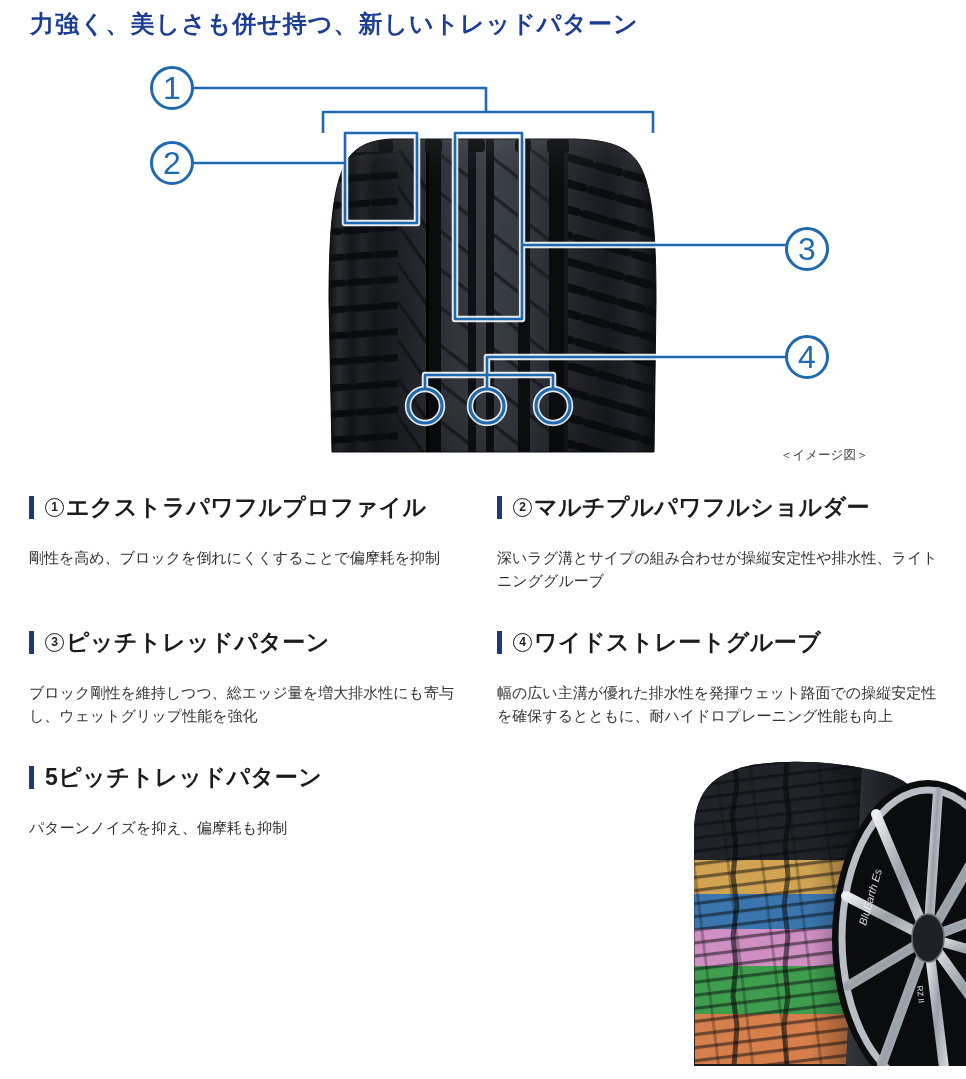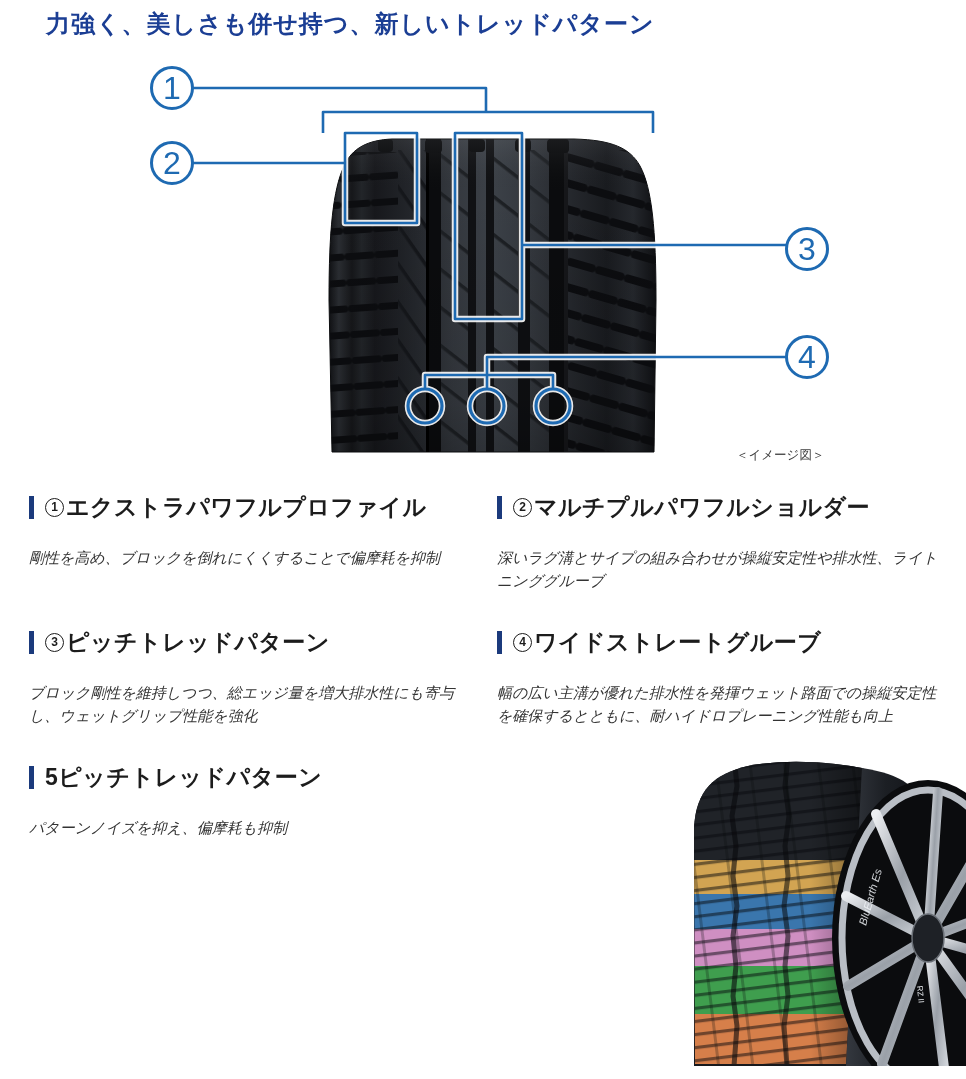--- a/index.html
+++ b/index.html
@@ -1,42 +1,42 @@
 <!DOCTYPE html>
 <html><head>
 <meta charset="utf-8">
 <style>
   html,body{margin:0;padding:0;background:#fff;}
   .page{
     position:relative;width:966px;height:1079px;background:#fff;overflow:hidden;
     font-family:"Liberation Sans","DejaVu Sans",sans-serif;
   }
   .page-title{
-    position:absolute;left:46px;top:8px;margin:0;
+    position:absolute;left:30px;top:8px;margin:0;
     font-size:24px;font-weight:bold;color:#1b3e94;letter-spacing:1px;
   }
   .diagram{position:absolute;left:0;top:60px;}
   .diagram-caption{
-    position:absolute;left:736px;top:447px;font-size:12.5px;color:#3c3c3c;
+    position:absolute;left:780px;top:447px;font-size:12.5px;color:#3c3c3c;
   }
   .section{position:absolute;}
   .sec-1{left:29px;top:495px;width:445px;}
   .sec-2{left:497px;top:495px;width:452px;}
   .sec-3{left:29px;top:630px;width:445px;}
   .sec-4{left:497px;top:630px;width:452px;}
   .sec-5{left:29px;top:765px;width:445px;}
   .sec-head{display:flex;align-items:center;height:24px;}
   .sec-bar{width:5px;height:23px;background:#1b3a7c;margin-right:11px;flex:none;}
   .cnum{
     display:inline-flex;align-items:center;justify-content:center;flex:none;
     width:17px;height:17px;border:1.9px solid #1c1c1c;border-radius:50%;
     font-size:12px;font-weight:bold;color:#1c1c1c;margin-right:2px;
   }
   .pnum,.sec-title{font-size:23px;font-weight:bold;color:#1c1c1c;letter-spacing:0.5px;}
-  .sec-body{margin-top:27px;font-size:15px;color:#333;line-height:23px;font-style:italic;}
+  .sec-body{margin-top:27px;font-size:15px;color:#333;line-height:23px;}
   .pitch-tire{position:absolute;left:670px;top:756px;}
 </style>
 </head>
 <body>
 
 <div class="page">
 
   <h1 class="page-title">力強く、美しさも併せ持つ、新しいトレッドパターン</h1>
 
   <svg class="diagram" width="966" height="412" viewBox="0 0 966 412">

